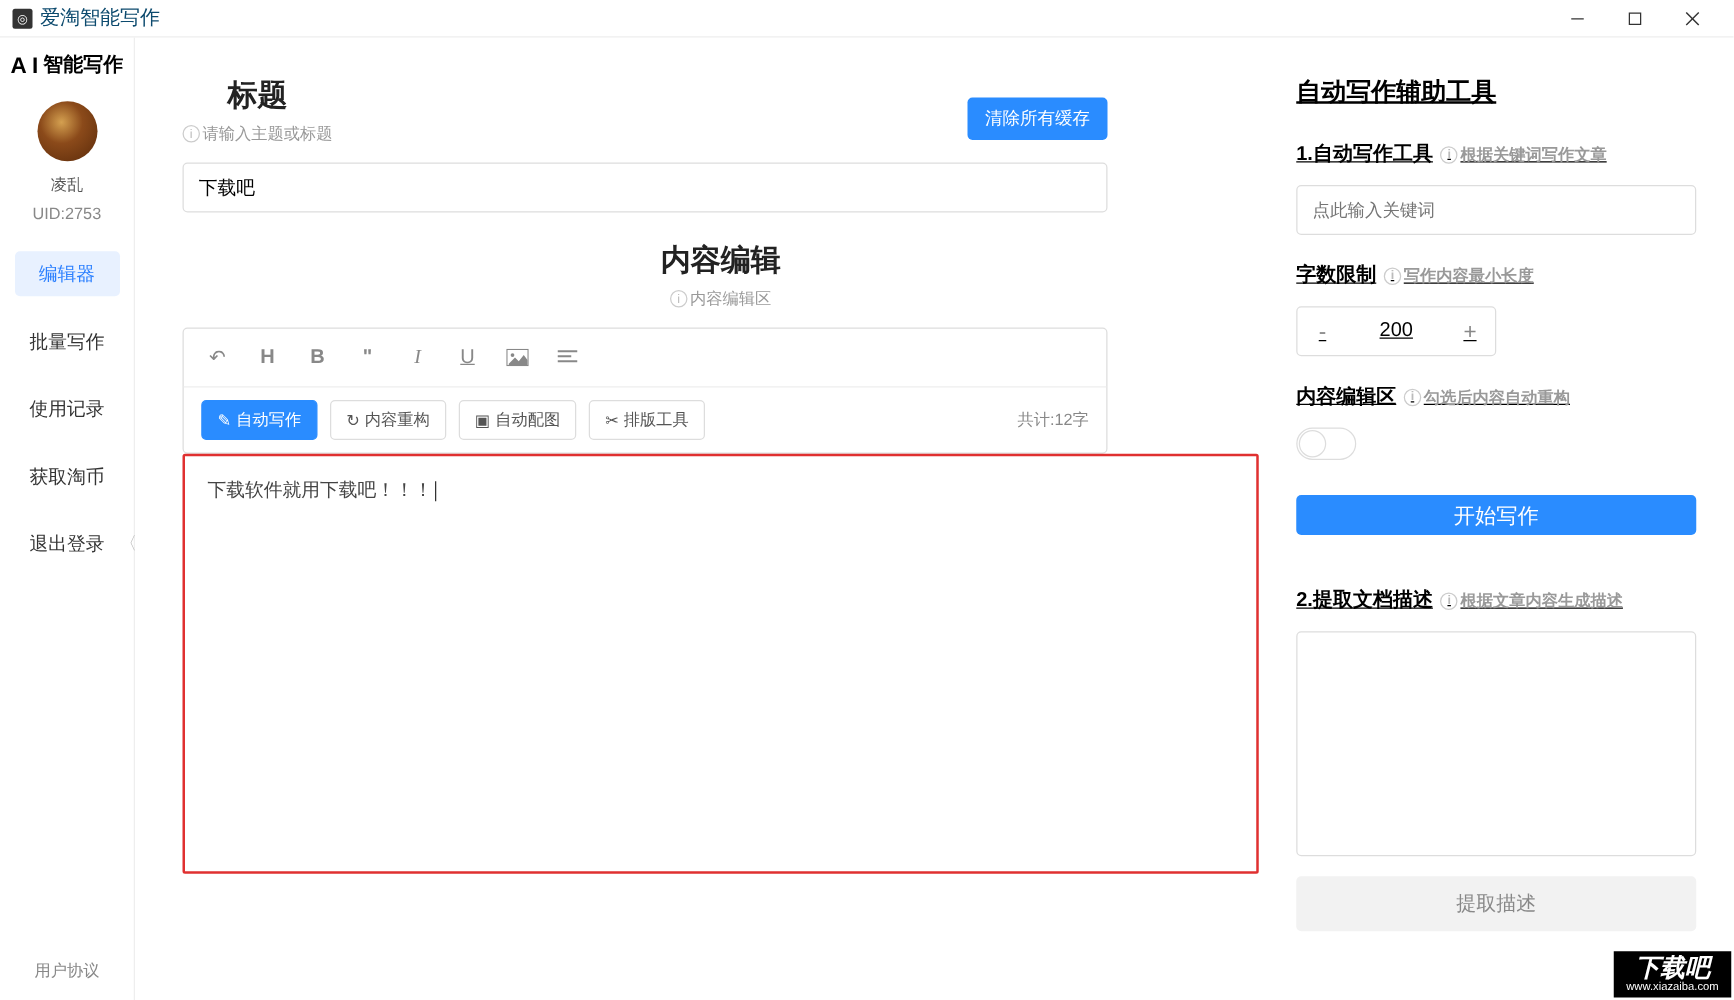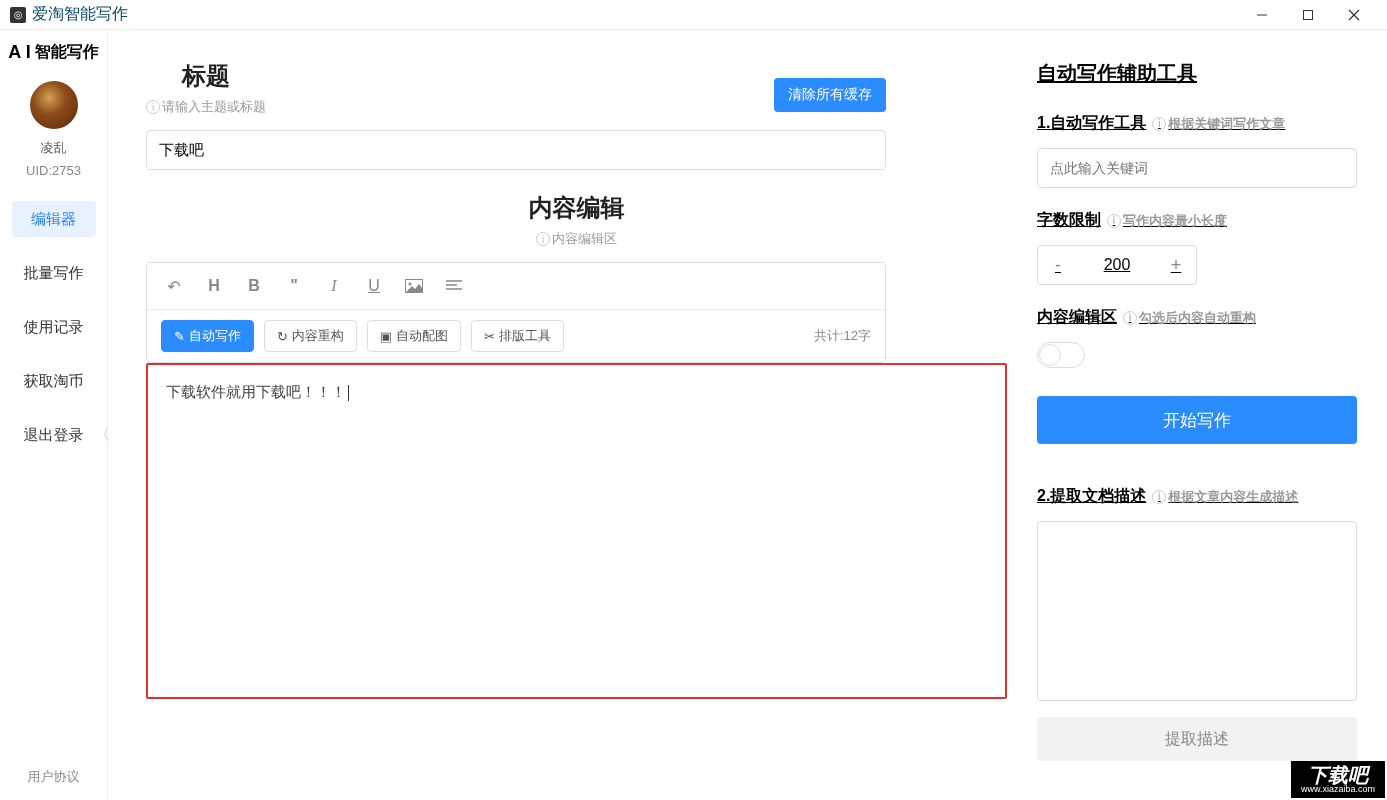--- a/index.html
+++ b/index.html
@@ -50,21 +50,21 @@
     
     .right-col { width: 380px; padding: 30px 30px 0 30px; text-decoration: underline; }
     .right-title { font-size: 20px; font-weight: bold; margin-bottom: 26px; }
     .right-section-title { font-size: 16px; font-weight: bold; display: flex; align-items: center; gap: 6px; margin-bottom: 14px; }
     .right-input { width: 100%; height: 40px; border: 1px solid #ddd; border-radius: 4px; padding: 0 12px; font-size: 14px; margin-bottom: 22px; }
     .stepper { display: flex; align-items: center; border: 1px solid #ddd; border-radius: 4px; width: 160px; height: 40px; margin-bottom: 22px; }
     .stepper-btn { width: 40px; height: 100%; display: flex; align-items: center; justify-content: center; color: #888; cursor: pointer; font-size: 18px; }
     .stepper-val { flex: 1; text-align: center; font-size: 16px; }
     .toggle { width: 48px; height: 26px; border: 1px solid #ddd; border-radius: 13px; position: relative; margin-bottom: 28px; cursor: pointer; }
     .toggle-knob { width: 22px; height: 22px; border-radius: 50%; background: #fff; border: 1px solid #ddd; position: absolute; top: 1px; left: 1px; }
-    .btn-start { width: 100%; height: 48px; background: #2a8cff; color: #fff; border: none; border-radius: 4px; font-size: 17px; cursor: pointer; margin-bottom: 42px; }
+    .btn-start { width: 100%; height: 32px; background: #2a8cff; color: #fff; border: none; border-radius: 4px; font-size: 17px; cursor: pointer; margin-bottom: 42px; }
     .desc-box { width: 100%; height: 180px; border: 1px solid #ddd; border-radius: 4px; margin-bottom: 16px; }
     .btn-extract { width: 100%; height: 44px; background: #f2f2f2; color: #888; border: none; border-radius: 4px; font-size: 16px; }
     
     .watermark { position: absolute; bottom: 2px; right: 2px; background: #000; color: #fff; padding: 4px 10px; font-size: 20px; font-weight: bold; font-style: italic; display:flex; flex-direction:column; align-items:center; line-height:1; }
     .watermark-sub { font-size: 9px; font-style: normal; font-weight: normal; letter-spacing: 0; }
   </style>
 </head>
 <body>
 
 <div class="titlebar">

